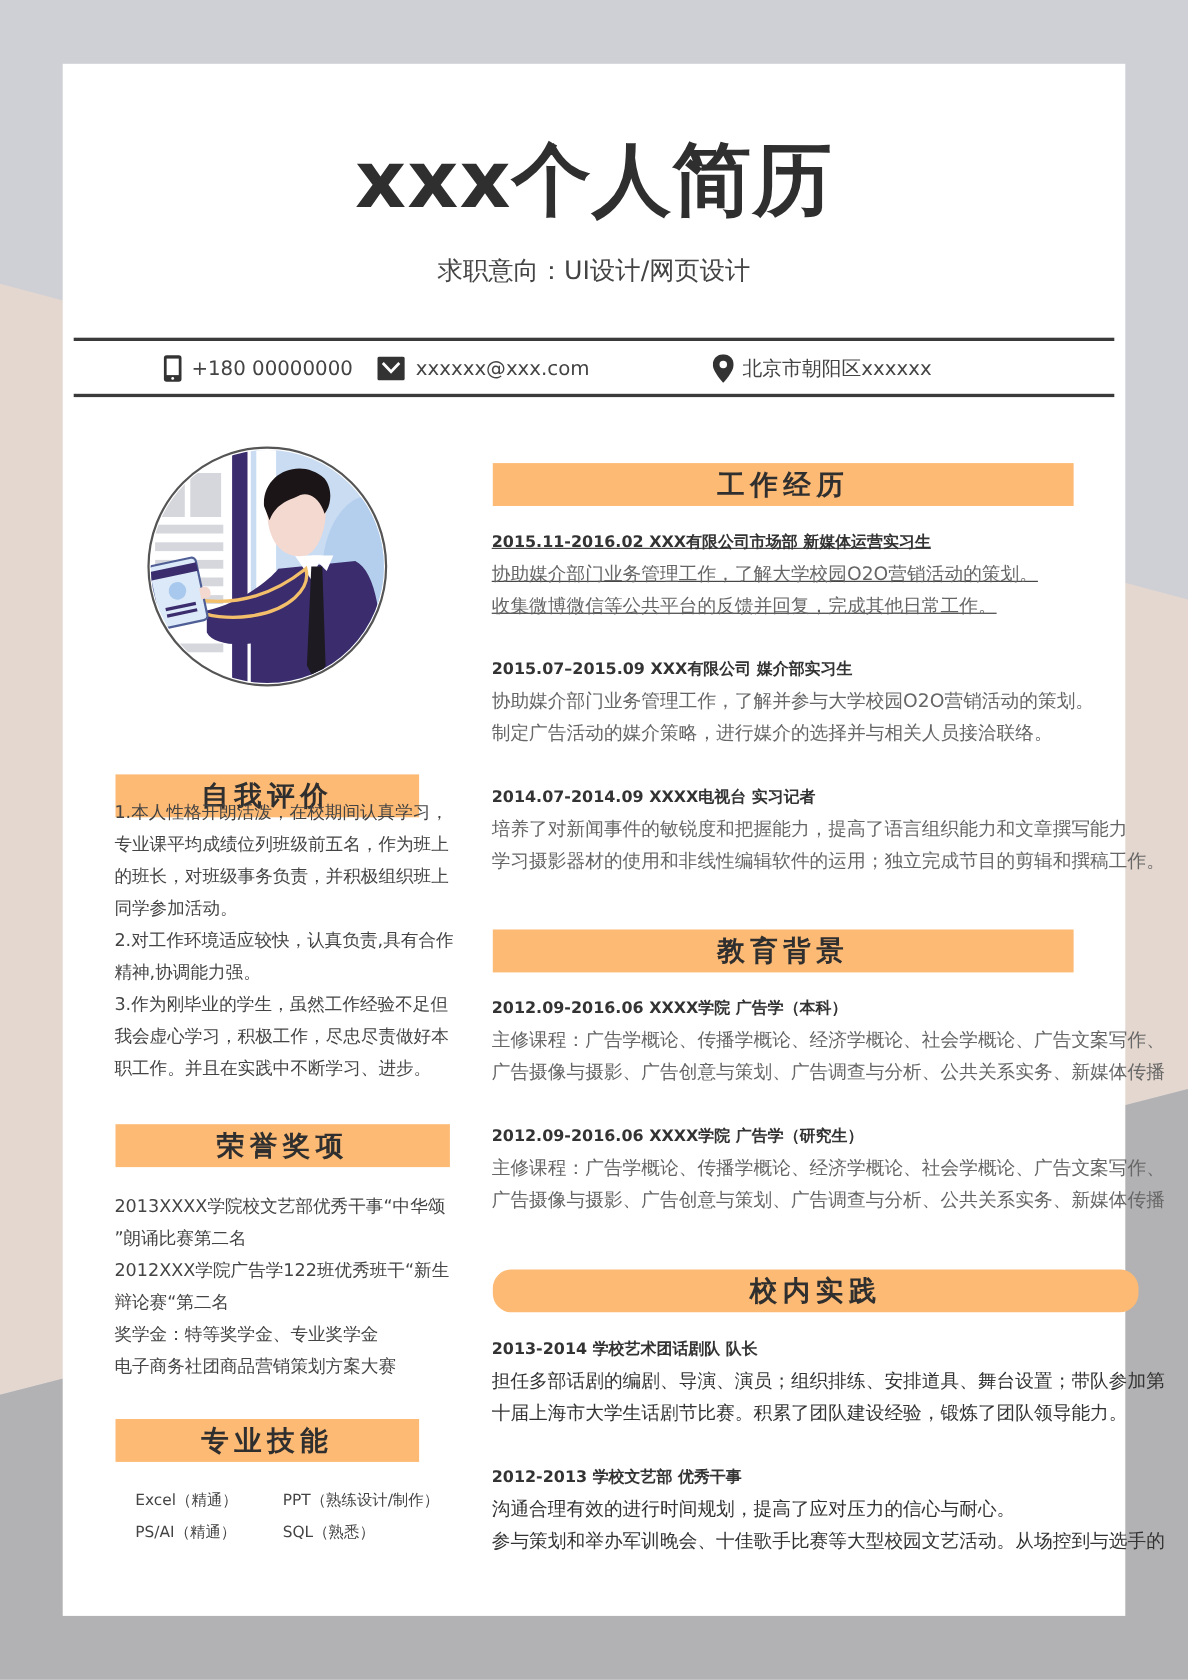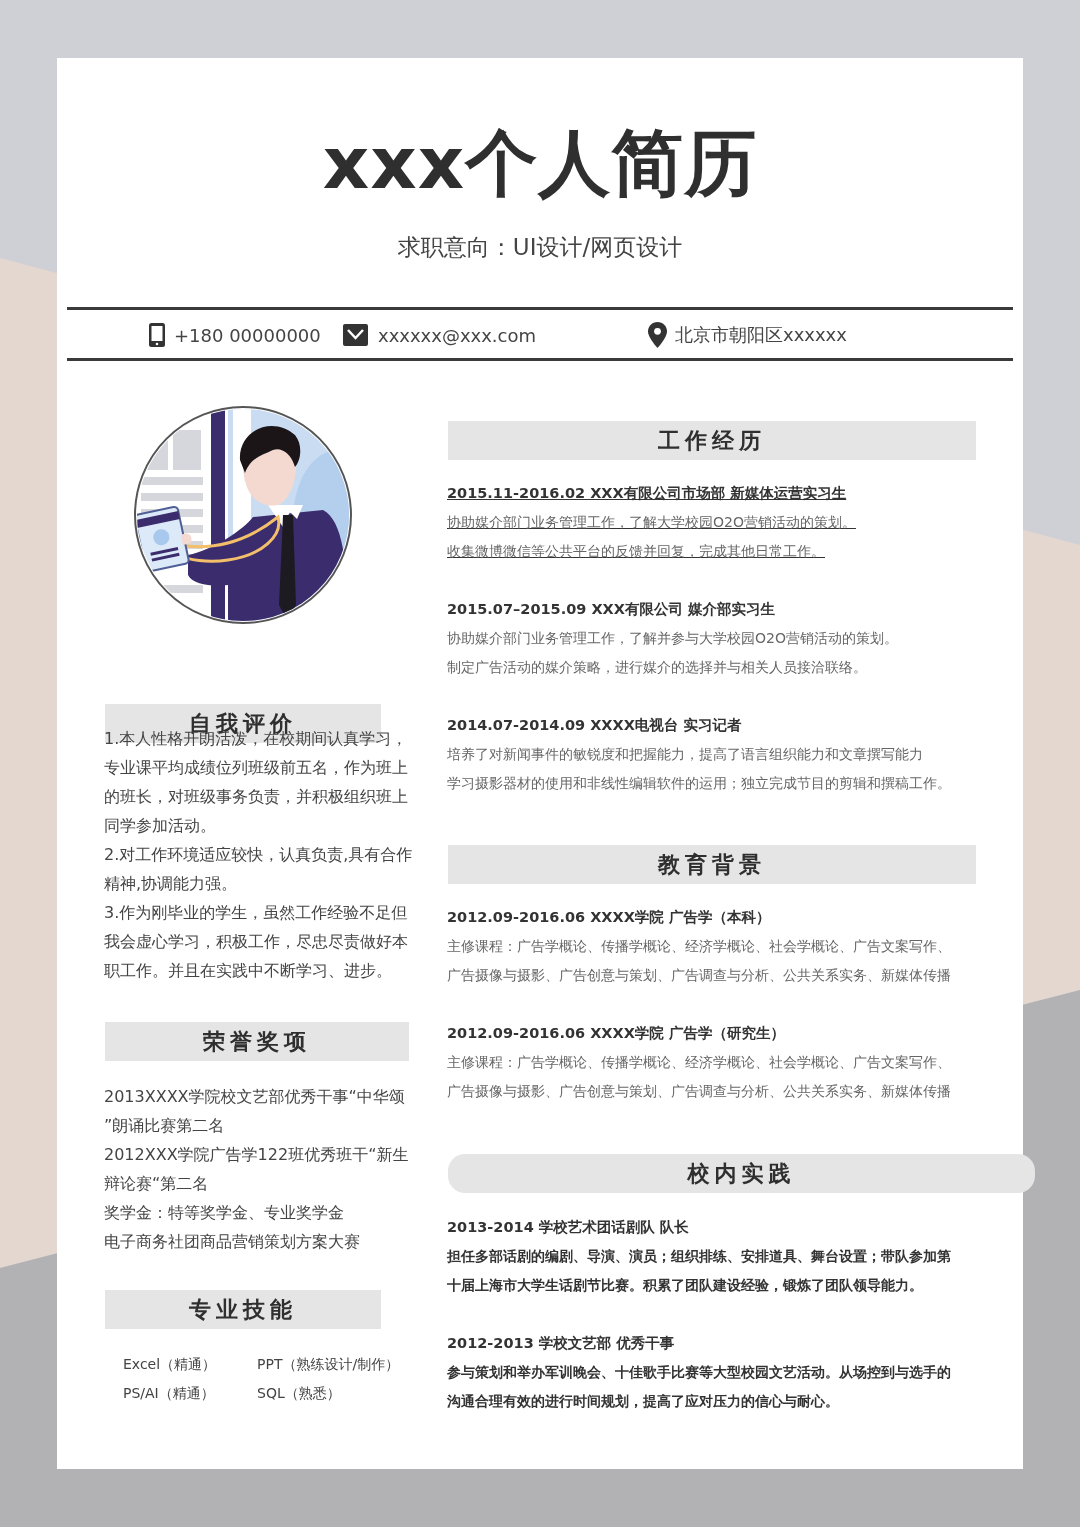--- a/index.html
+++ b/index.html
@@ -43,40 +43,40 @@
     .contact {
       position: absolute;
       top: 318px; height: 34px;
       display: flex; align-items: center;
       font-size: 18px; color: #444;
     }
     .contact .ico { display: inline-flex; align-items: center; margin-right: 8px; }
 
     .section-bar {
       position: absolute;
-      background: #e5e5e5;
+      background: #fdba74;
       height: 39px;
       display: flex; align-items: center; justify-content: center;
-      font-size: 22px;
+      font-size: 25px;
       letter-spacing: 5px;
       color: #2f2f2f;
       font-weight: bold;
     }
 
     .lines {
       position: absolute;
       font-size: 16px;
       line-height: 29px;
       color: #444;
       white-space: nowrap;
     }
     .entry { position: absolute; left: 447px; width: 540px; }
     .entry .head { font-size: 14.5px; font-weight: bold; color: #333; line-height: 29px; white-space: nowrap; }
-    .entry .body { font-size: 14px; color: #666; line-height: 29px; white-space: nowrap; }
-    .entry .body.dark { color: #333; font-weight: bold; }
+    .entry .body { font-size: 17px; color: #666; line-height: 29px; white-space: nowrap; }
+    .entry .body.dark { color: #333; font-weight: normal; }
 
     .skills {
       position: absolute; left: 103px; top: 1350px;
       display: grid; grid-template-columns: 134px 160px;
       font-size: 14px; line-height: 29px; color: #444; margin-left: 20px;
     }
 
     .avatar {
       position: absolute; left: 133px; top: 405px;
       width: 220px; height: 220px;
@@ -231,15 +231,15 @@
 
 <div class="section-bar" style="left:448px; top:1154px; width:587px;border-radius:17px;">校内实践</div>
 
 <div class="entry" style="top:1213px;">
   <div class="head">2013-2014  学校艺术团话剧队  队长</div>
   <div class="body dark">担任多部话剧的编剧、导演、演员；组织排练、安排道具、舞台设置；带队参加第</div>
   <div class="body dark">十届上海市大学生话剧节比赛。积累了团队建设经验，锻炼了团队领导能力。</div>
 </div>
 <div class="entry" style="top:1329px;">
   <div class="head">2012-2013  学校文艺部  优秀干事</div>
+  <div class="body dark">沟通合理有效的进行时间规划，提高了应对压力的信心与耐心。</div>
   <div class="body dark">参与策划和举办军训晚会、十佳歌手比赛等大型校园文艺活动。从场控到与选手的</div>
-  <div class="body dark">沟通合理有效的进行时间规划，提高了应对压力的信心与耐心。</div>
 </div>
 
 </body></html>

